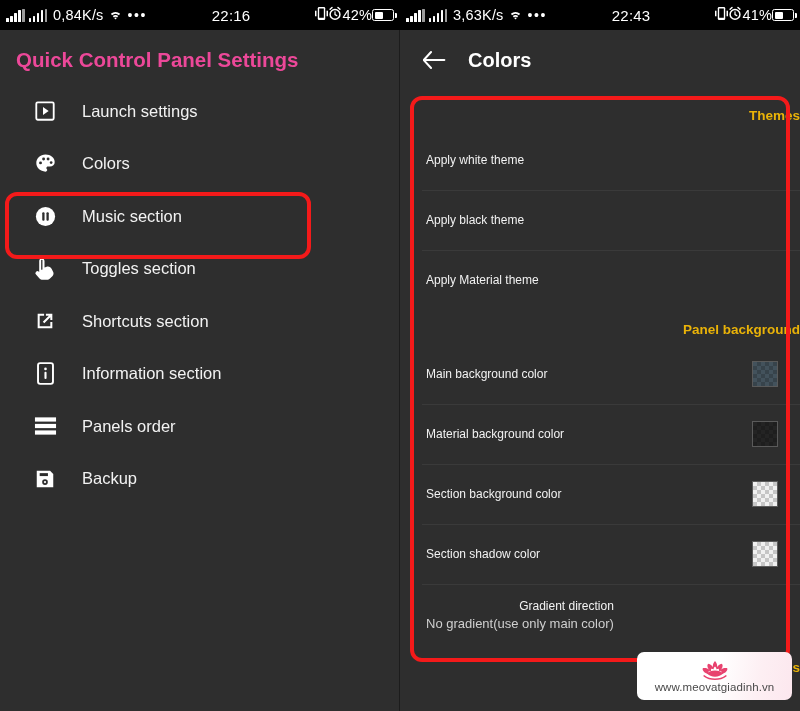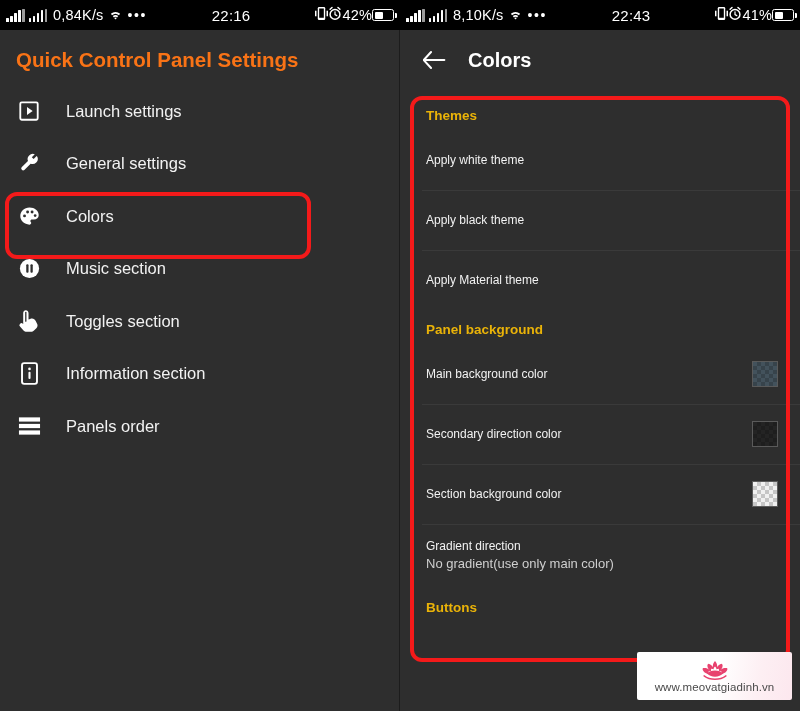--- a/index.html
+++ b/index.html
@@ -2,21 +2,21 @@
 <html><head>
 <meta charset="utf-8">
 <style>
   * { margin:0; padding:0; box-sizing:border-box; }
   html, body {
     width:800px; height:711px;
     background:#2e2e2e;
     font-family:"Liberation Sans", sans-serif;
     overflow:hidden;
   }
-  #root { position:relative; width:800px; height:711px; }
+  #root { position:relative; width:800px; height:711px;text-align:right; }
 
   
   .statusbar{
     position:absolute; top:0; height:30px; width:400px;
     background:#000; color:#fff;
     display:flex; align-items:center;
     font-size:15px; letter-spacing:.2px;
   }
   .sb-left{ left:0; }
   .sb-right{ left:400px; }
@@ -51,27 +51,27 @@
 
   
   .panel{ position:absolute; top:30px; height:681px; width:400px; background:#2e2e2e; }
   .panel-left{ left:0; }
   .panel-right{ left:400px; }
   .vdivider{ position:absolute; left:399px; top:30px; width:1px; height:681px; background:#1c1c1c; }
 
   
   .app-title{
     position:absolute; left:16px; top:18px;
-    font-size:20.5px; font-weight:bold; color:#f97316;
+    font-size:20.5px; font-weight:bold; color:#ec4899;
     white-space:nowrap;
   }
   .menu{ position:absolute; left:0; top:55px; width:400px; }
   .menu-item{
     display:flex; align-items:center; height:52.5px;
-    padding-left:16px; cursor:pointer;
+    padding-left:32px; cursor:pointer;
   }
   .menu-icon{
     width:26px; height:26px; display:flex; align-items:center; justify-content:center;
     flex:0 0 26px;
   }
   .menu-icon svg{ display:block; }
   .menu-label{
     margin-left:24px; font-size:16.5px; color:#f2f2f2; white-space:nowrap;
   }
 
@@ -112,21 +112,21 @@
     position:absolute; border:4px solid #f41a1a; border-radius:12px;
     pointer-events:none;
   }
   #annot-colors{ left:5px; top:192px; width:306px; height:67px; }
   #annot-themes{ left:410px; top:96px; width:380px; height:566px; }
 
   
   .watermark{
     position:absolute; left:637px; top:652px; width:155px; height:48px;
     background:linear-gradient(100deg,#ffffff 0%,#ffffff 52%,#fdeff3 78%,#fce7ee 100%);
-    border-radius:2px;
+    border-radius:7px;
     display:flex; flex-direction:column; align-items:center; justify-content:center;
     overflow:hidden;
   }
   .wm-logo{ height:20px; margin-top:1px; }
   .wm-url{ font-size:11.5px; color:#4a4a4a; margin-top:1px; letter-spacing:.1px; }
 </style>
 </head>
 <body>
 
 <div id="root">
@@ -192,21 +192,21 @@
           <i></i>
           <i></i>
         </span>
       <span class="sig">
           <i></i>
           <i></i>
           <i></i>
           <i></i>
           <i></i>
         </span>
-      <span class="sb-speed">8,10K/s</span>
+      <span class="sb-speed">3,63K/s</span>
       <span class="ico">
         <svg width="15" height="13" viewBox="0 0 24 22">
             <path d="M12 19.5l-2.2-2.7a3.4 3.4 0 014.4 0z" fill="#fff"></path>
             <path d="M4.2 9.8a12 12 0 0115.6 0l-1.9 2.3a9 9 0 00-11.8 0z" fill="#fff"></path>
             <path d="M7.4 13.7a7.2 7.2 0 019.2 0l-1.9 2.3a4.2 4.2 0 00-5.4 0z" fill="#fff"></path>
           </svg>
       </span>
       <span class="dots">•••</span>
     </div>
     <div class="sb-spacer"></div>
@@ -243,28 +243,20 @@
       <div class="menu-item">
         <span class="menu-icon">
           <svg width="22" height="22" viewBox="0 0 24 24">
               <rect x="2.5" y="2.5" width="19" height="19" rx="1.5" fill="none" stroke="#fff" stroke-width="2"></rect>
               <path d="M9.8 7.6l6.2 4.4-6.2 4.4z" fill="#fff"></path>
             </svg>
         </span>
         <span class="menu-label">Launch settings</span>
       </div>
 
-      <div class="menu-item">
-        <span class="menu-icon">
-          <svg width="23" height="23" viewBox="0 0 24 24">
-              <path d="M20.3 5.1a5.5 5.5 0 01-7.1 7.1L6.6 18.8a2 2 0 01-2.8-2.8l6.6-6.6a5.5 5.5 0 017.1-7.1l-3.1 3.1 1.9 1.9 3.1-3.1a5.5 5.5 0 01.9.9z" fill="#fff"></path>
-            </svg>
-        </span>
-        <span class="menu-label">General settings</span>
-      </div>
 
       <div class="menu-item">
         <span class="menu-icon">
           <svg width="23" height="23" viewBox="0 0 24 24">
               <path d="M12 2.6C6.6 2.6 2.4 6.5 2.4 11.6c0 5 4.2 8.9 9.6 8.9 1 0 1.8-.7 1.8-1.6 0-.4-.2-.8-.5-1.1-.3-.3-.4-.6-.4-1 0-.9.7-1.6 1.7-1.6h2c3 0 5-1.9 5-4.8C21.6 6 17.4 2.6 12 2.6z" fill="#fff"></path>
               <circle cx="6.8" cy="11.4" r="1.5" fill="#2e2e2e"></circle>
               <circle cx="10" cy="7.3" r="1.5" fill="#2e2e2e"></circle>
               <circle cx="14.7" cy="7.3" r="1.5" fill="#2e2e2e"></circle>
               <circle cx="17.9" cy="11" r="1.4" fill="#2e2e2e"></circle>
             </svg>
@@ -286,20 +278,29 @@
       <div class="menu-item">
         <span class="menu-icon">
           <svg width="22" height="24" viewBox="0 0 22 24">
               <path d="M7.8 1.2c1.5 0 2.7 1.2 2.7 2.7v6.5l1.6-.5c2.8-.9 4.6.2 5.6 2.2l1.5 3c.6 1.3.4 2.8-.6 3.8l-2.6 2.6c-.8.8-1.9 1.3-3.1 1.3H8.6c-1.2 0-2.3-.5-3.1-1.4L2 17.6a2 2 0 01.1-2.9 2.2 2.2 0 012.8 0l.3.3V3.9c0-1.5 1.2-2.7 2.6-2.7z" fill="#fff"></path>
               <path d="M7.8 3.5v8.7" stroke="#2e2e2e" stroke-width="1.3" stroke-linecap="round"></path>
             </svg>
         </span>
         <span class="menu-label">Toggles section</span>
       </div>
 
+      <div class="menu-item">
+        <span class="menu-icon">
+          <svg width="22" height="22" viewBox="0 0 24 24">
+              <path d="M4 4h7v2.2H6.2v11.6h11.6V13H20v7H4z" fill="#fff"></path>
+              <path d="M13 4h7v7h-2.2V7.8l-6.6 6.6-1.6-1.6L16.2 6.2H13z" fill="#fff"></path>
+            </svg>
+        </span>
+        <span class="menu-label">Shortcuts section</span>
+      </div>
 
       <div class="menu-item">
         <span class="menu-icon">
           <svg width="19" height="23" viewBox="0 0 18 24">
               <rect x="1.2" y="1.2" width="15.6" height="21.6" rx="2.2" fill="none" stroke="#fff" stroke-width="2"></rect>
               <circle cx="9" cy="7.2" r="1.4" fill="#fff"></circle>
               <rect x="7.9" y="10.3" width="2.2" height="7.4" rx="1" fill="#fff"></rect>
             </svg>
         </span>
         <span class="menu-label">Information section</span>
@@ -309,20 +310,31 @@
         <span class="menu-icon">
           <svg width="23" height="20" viewBox="0 0 24 20">
               <rect x="1" y="1" width="22" height="4.4" fill="#fff"></rect>
               <rect x="1" y="7.8" width="22" height="4.4" fill="#fff"></rect>
               <rect x="1" y="14.6" width="22" height="4.4" fill="#fff"></rect>
             </svg>
         </span>
         <span class="menu-label">Panels order</span>
       </div>
 
+      <div class="menu-item">
+        <span class="menu-icon">
+          <svg width="22" height="22" viewBox="0 0 24 24">
+              <path d="M3 3h14.5L21 6.5V21H3z" fill="#fff"></path>
+              <rect x="6.2" y="5.6" width="9" height="3.2" fill="#2e2e2e"></rect>
+              <circle cx="12" cy="15.4" r="3.1" fill="#2e2e2e"></circle>
+              <circle cx="12" cy="15.4" r="1.2" fill="#fff"></circle>
+            </svg>
+        </span>
+        <span class="menu-label">Backup</span>
+      </div>
 
 
     </div>
   </div>
 
   <div class="vdivider"></div>
 
   <div class="panel panel-right">
 
     <div class="r-header">
@@ -361,32 +373,38 @@
 
       <div class="row">
         <div class="row-text">
           <span class="row-title">Main background color</span>
         </div>
         <span class="swatch checker" style="background-color:#43525c"></span>
       </div>
 
       <div class="row">
         <div class="row-text">
-          <span class="row-title">Secondary direction color</span>
+          <span class="row-title">Material background color</span>
         </div>
         <span class="swatch checker" style="background-color:#242424"></span>
       </div>
 
       <div class="row">
         <div class="row-text">
           <span class="row-title">Section background color</span>
         </div>
         <span class="swatch checker" style="background-color:#f0f0f0"></span>
       </div>
 
+      <div class="row">
+        <div class="row-text">
+          <span class="row-title">Section shadow color</span>
+        </div>
+        <span class="swatch checker" style="background-color:#f0f0f0"></span>
+      </div>
 
       <div class="row tall">
         <div class="row-text">
           <span class="row-title">Gradient direction</span>
           <span class="row-sub">No gradient(use only main color)</span>
         </div>
       </div>
 
       <div class="sec-header">Buttons</div>
 

